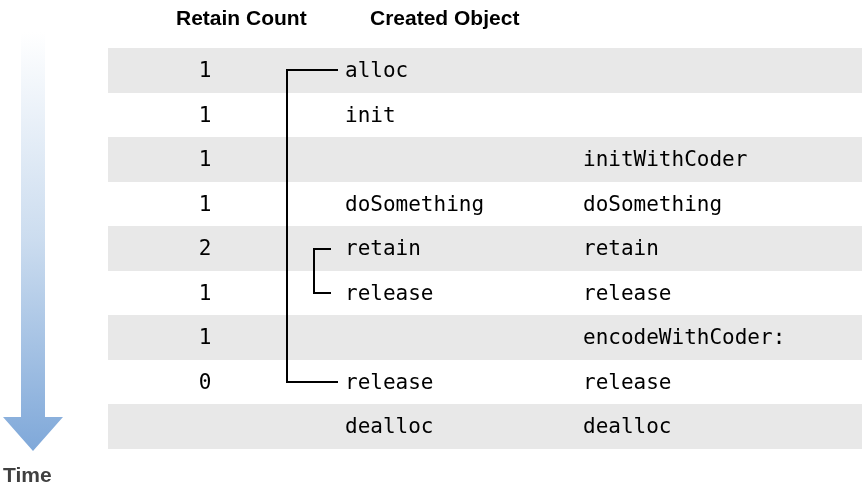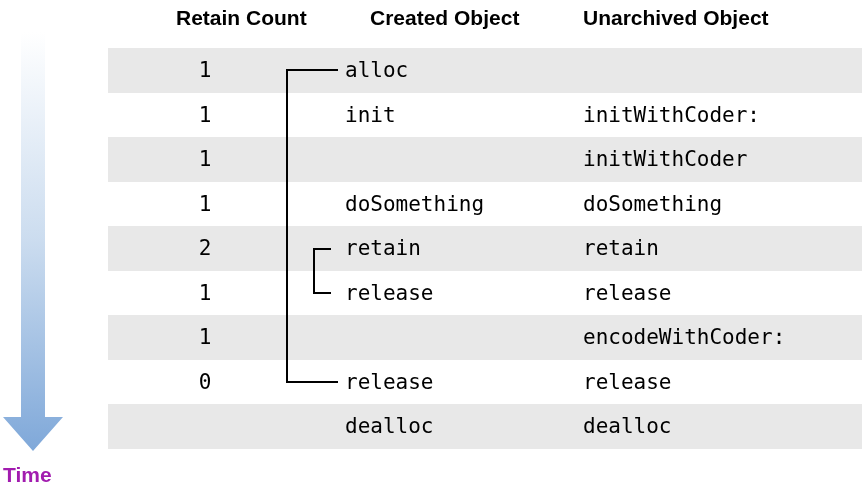--- a/index.html
+++ b/index.html
@@ -21,41 +21,39 @@
     font-size:21px; color:#000; white-space:nowrap;
   }
   .cell.rc   { left:74px; width:46px; justify-content:center; }
   .cell.created    { left:237px; }
   .cell.unarchived { left:475px; }
   .bline { position:absolute; background:#000; }
   #time-arrow { position:absolute; left:2px; top:31px; }
   #time-label {
     position:absolute; left:3px; top:463px;
     font-family:"Liberation Sans", sans-serif; font-weight:bold;
-    font-size:21px; color:#a21caf;
+    font-size:21px; color:#404040;
   }
 </style>
 </head>
 <body>
 
 <div id="stage">
 
   <div class="hdr" style="left:128px;margin-left:48px;">Retain Count</div>
   <div class="hdr" style="left:342px;margin-left:28px;">Created Object</div>
-  <div class="hdr" style="left:583px;">Unarchived Object</div>
 
   <div class="row striped" style="top:48px;">
     <div class="cell rc">1</div>
     <div class="cell created">alloc</div>
     <div class="cell unarchived"></div>
   </div>
   <div class="row" style="top:92.5px;">
     <div class="cell rc">1</div>
     <div class="cell created">init</div>
-    <div class="cell unarchived">initWithCoder:</div>
   </div>
   <div class="row striped" style="top:137px;">
     <div class="cell rc">1</div>
     <div class="cell created"></div>
     <div class="cell unarchived">initWithCoder</div>
   </div>
   <div class="row" style="top:181.5px;">
     <div class="cell rc">1</div>
     <div class="cell created">doSomething</div>
     <div class="cell unarchived">doSomething</div>

